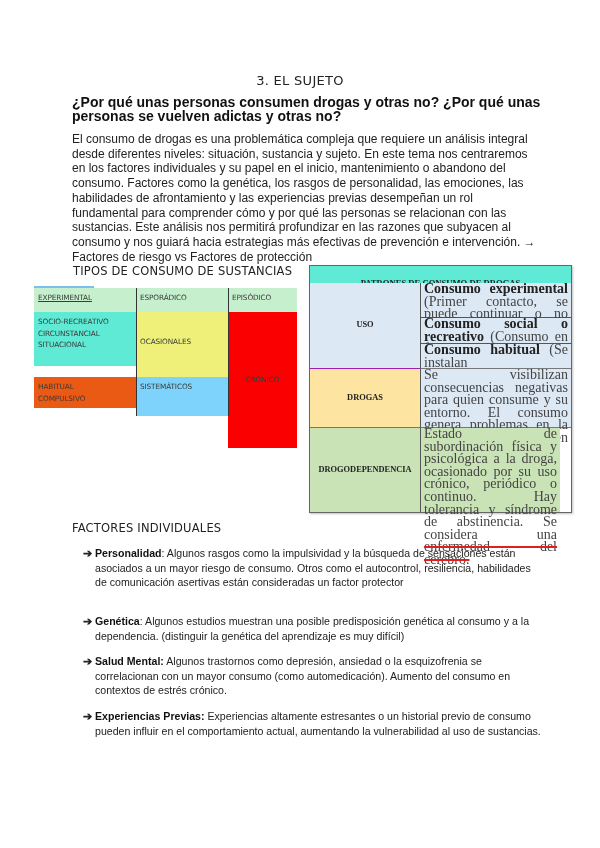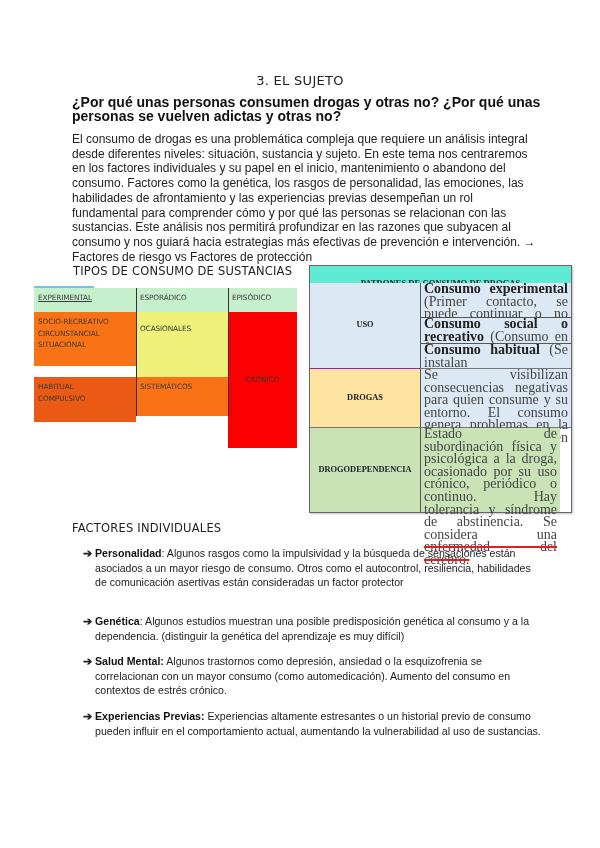--- a/index.html
+++ b/index.html
@@ -51,28 +51,28 @@
 
 <div class="abs sec-title" style="left:73px; top:264px;">TIPOS DE CONSUMO DE SUSTANCIAS</div>
 
 <div class="abs ltable">
   <div style="position:absolute;left:0;top:-2px;width:60px;height:2px;background:#7cc0e8;"></div>
 
   <div class="lcell" style="left:0;top:0;width:102px;height:24px;background:#c6efce;text-decoration:underline;">EXPERIMENTAL</div>
   <div class="lcell" style="left:102px;top:0;width:92px;height:24px;background:#c6efce;">ESPORÁDICO</div>
   <div class="lcell" style="left:194px;top:0;width:69px;height:41px;background:#c6efce;">EPISÓDICO</div>
 
-  <div class="lcell" style="left:0;top:24px;width:102px;height:54px;background:#f97316;white-space:pre-line;line-height:11.5px;">SOCIO-RECREATIVO
+  <div class="lcell" style="left:0;top:24px;width:102px;height:54px;background:#5eead4;white-space:pre-line;line-height:11.5px;">SOCIO-RECREATIVO
 CIRCUNSTANCIAL
 SITUACIONAL</div>
-  <div class="lcell" style="left:102px;top:24px;width:92px;height:65px;background:#eef07a;padding-top:11px;">OCASIONALES</div>
+  <div class="lcell" style="left:102px;top:24px;width:92px;height:65px;background:#eef07a;padding-top:24px;">OCASIONALES</div>
 
-  <div class="lcell" style="left:0;top:89px;width:102px;height:45px;background:#ea5a14;white-space:pre-line;line-height:11.5px;">HABITUAL
+  <div class="lcell" style="left:0;top:89px;width:102px;height:31px;background:#ea5a14;white-space:pre-line;line-height:11.5px;">HABITUAL
 COMPULSIVO</div>
-  <div class="lcell" style="left:102px;top:89px;width:92px;height:39px;background:#f97316;">SISTEMÁTICOS</div>
+  <div class="lcell" style="left:102px;top:89px;width:92px;height:39px;background:#7dd3fc;">SISTEMÁTICOS</div>
 
   <div class="lcell" style="left:194px;top:24px;width:69px;height:136px;background:#fa0000;display:flex;align-items:center;justify-content:center;">CRÓNICO</div>
   <div class="vline" style="left:102px;top:0;height:128px;"></div>
   <div class="vline" style="left:194px;top:0;height:128px;"></div>
 </div>
 
 <div class="abs rtable">
   <div class="rcell rlabel" style="left:0;top:0;width:261px;height:35px;background:#5eead4;border-bottom:1px solid #777;font-size:8.6px;">PATRONES DE CONSUMO DE DROGAS</div>
 
   <div class="rcell rlabel" style="left:0;top:17px;width:110px;height:86px;background:#dde8f5;border-bottom:1px solid #a21caf;">USO</div>

